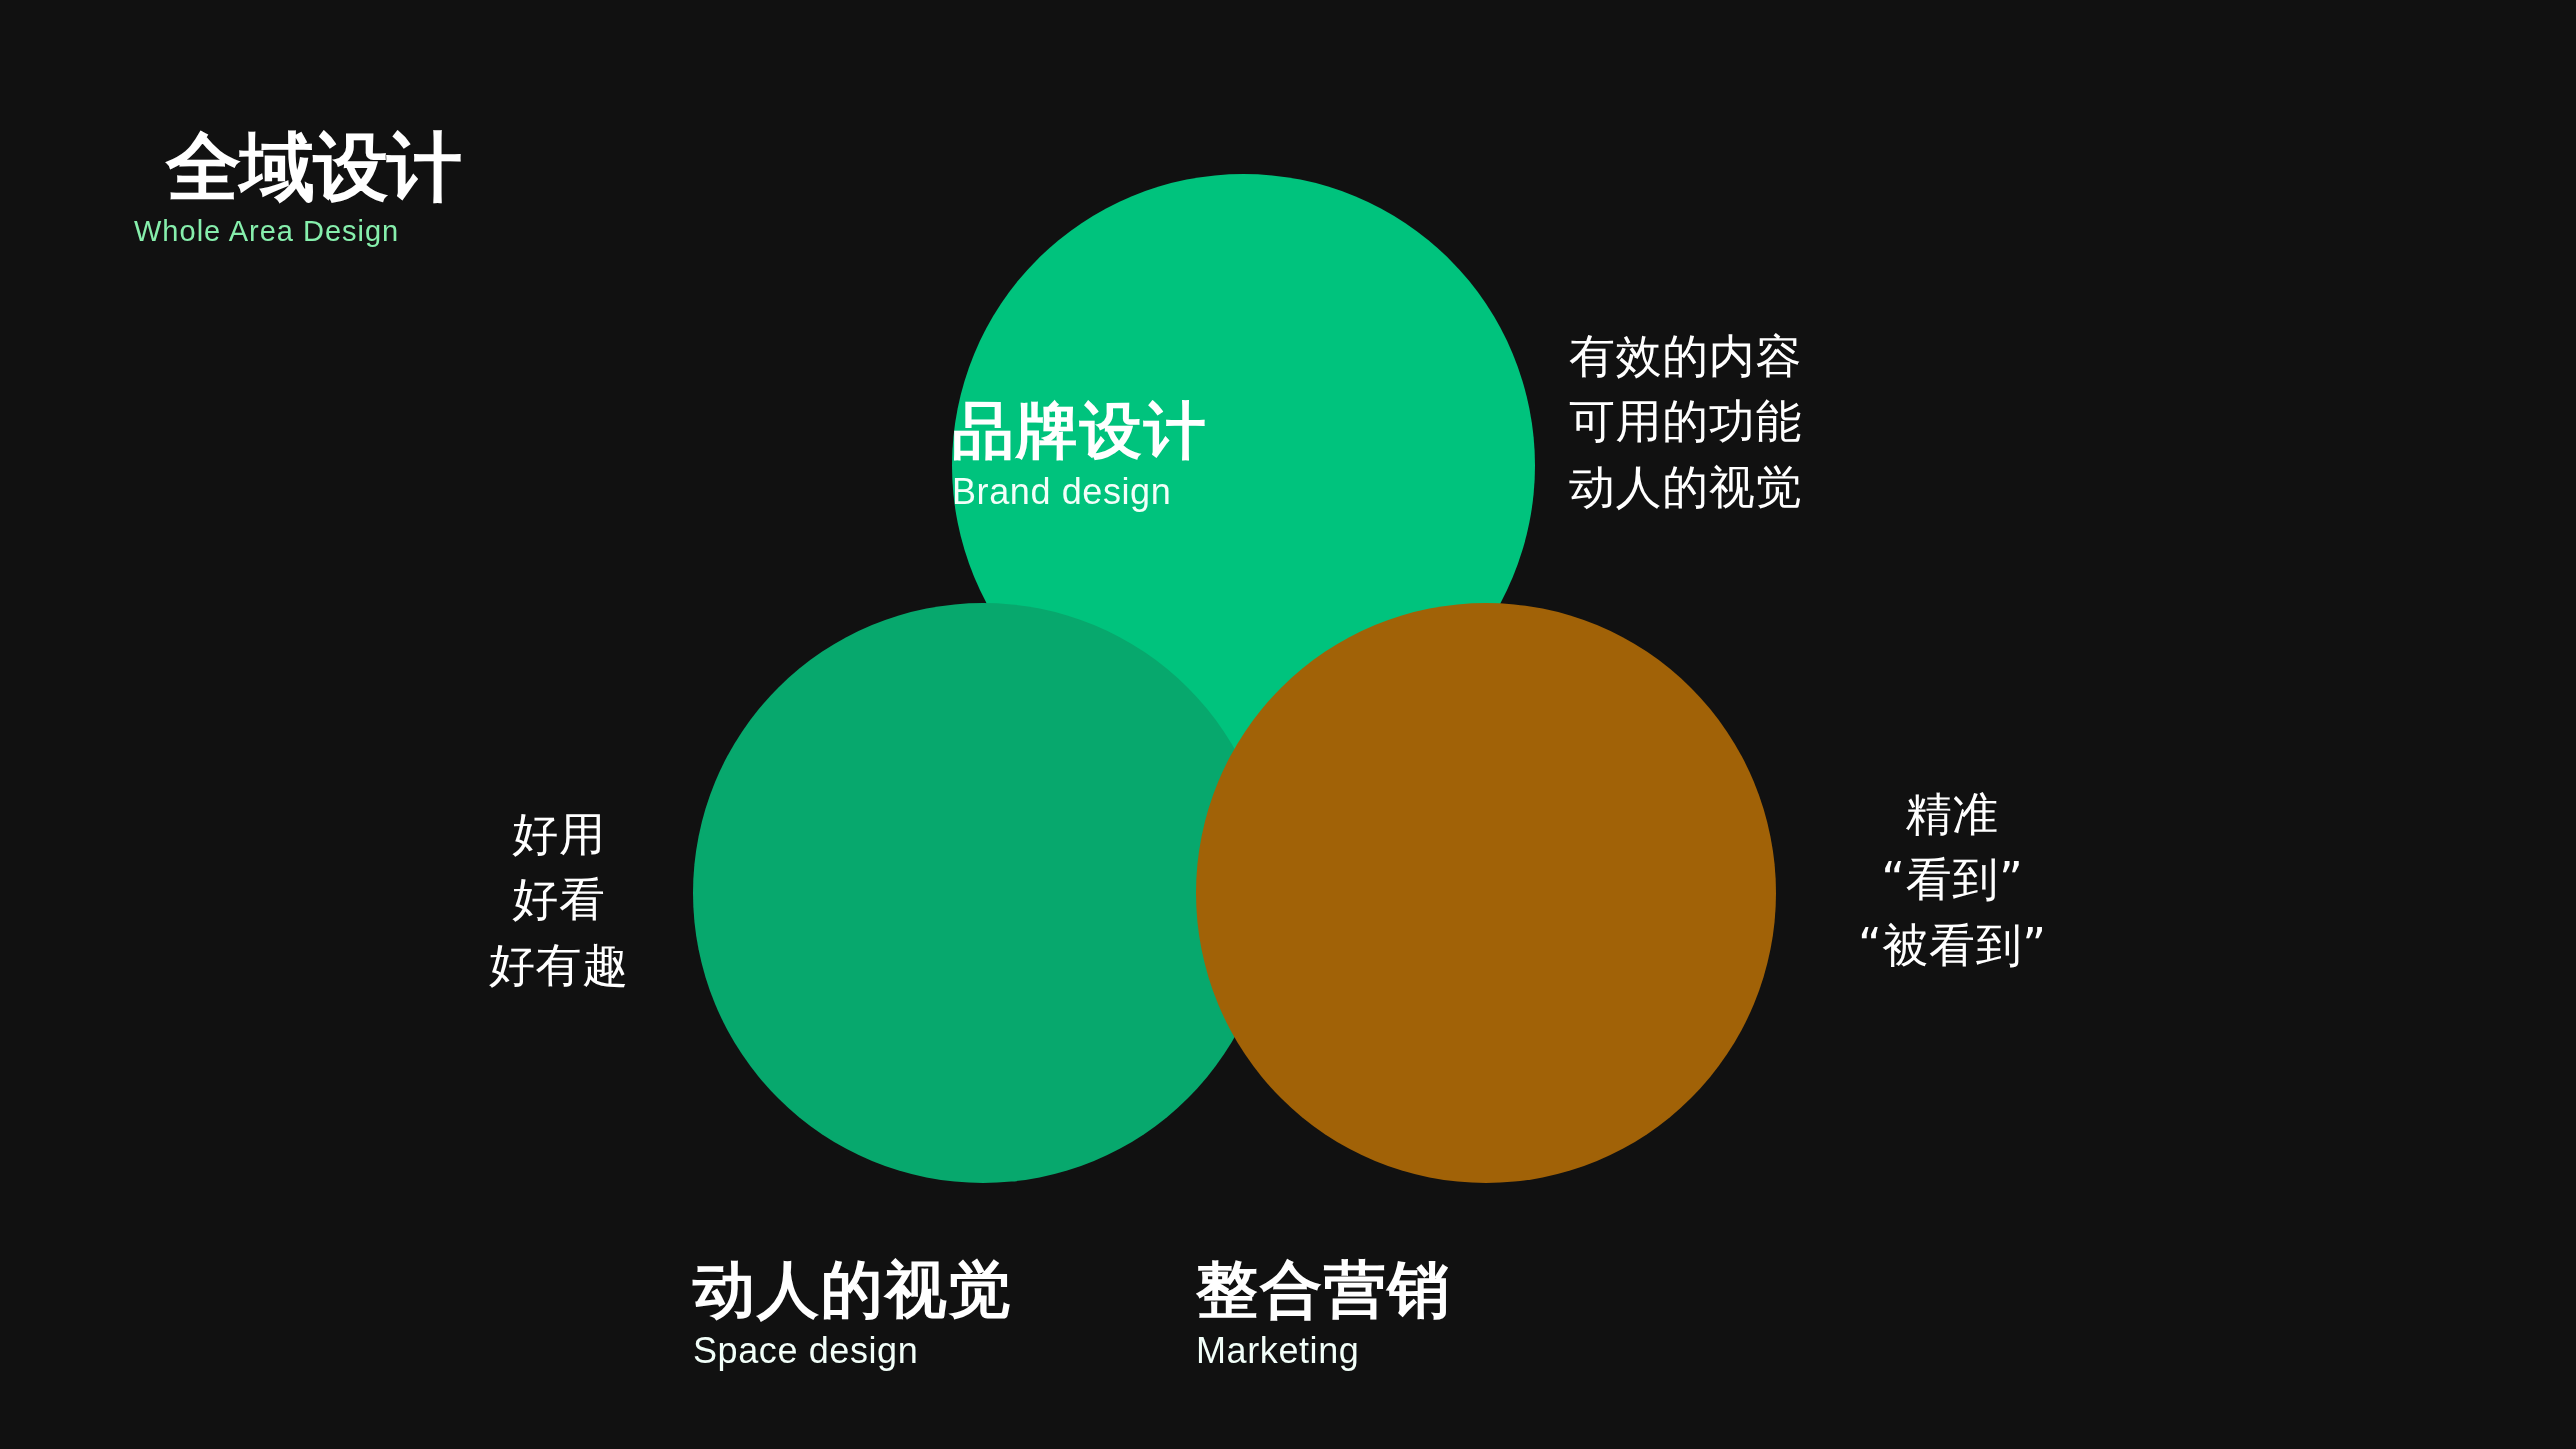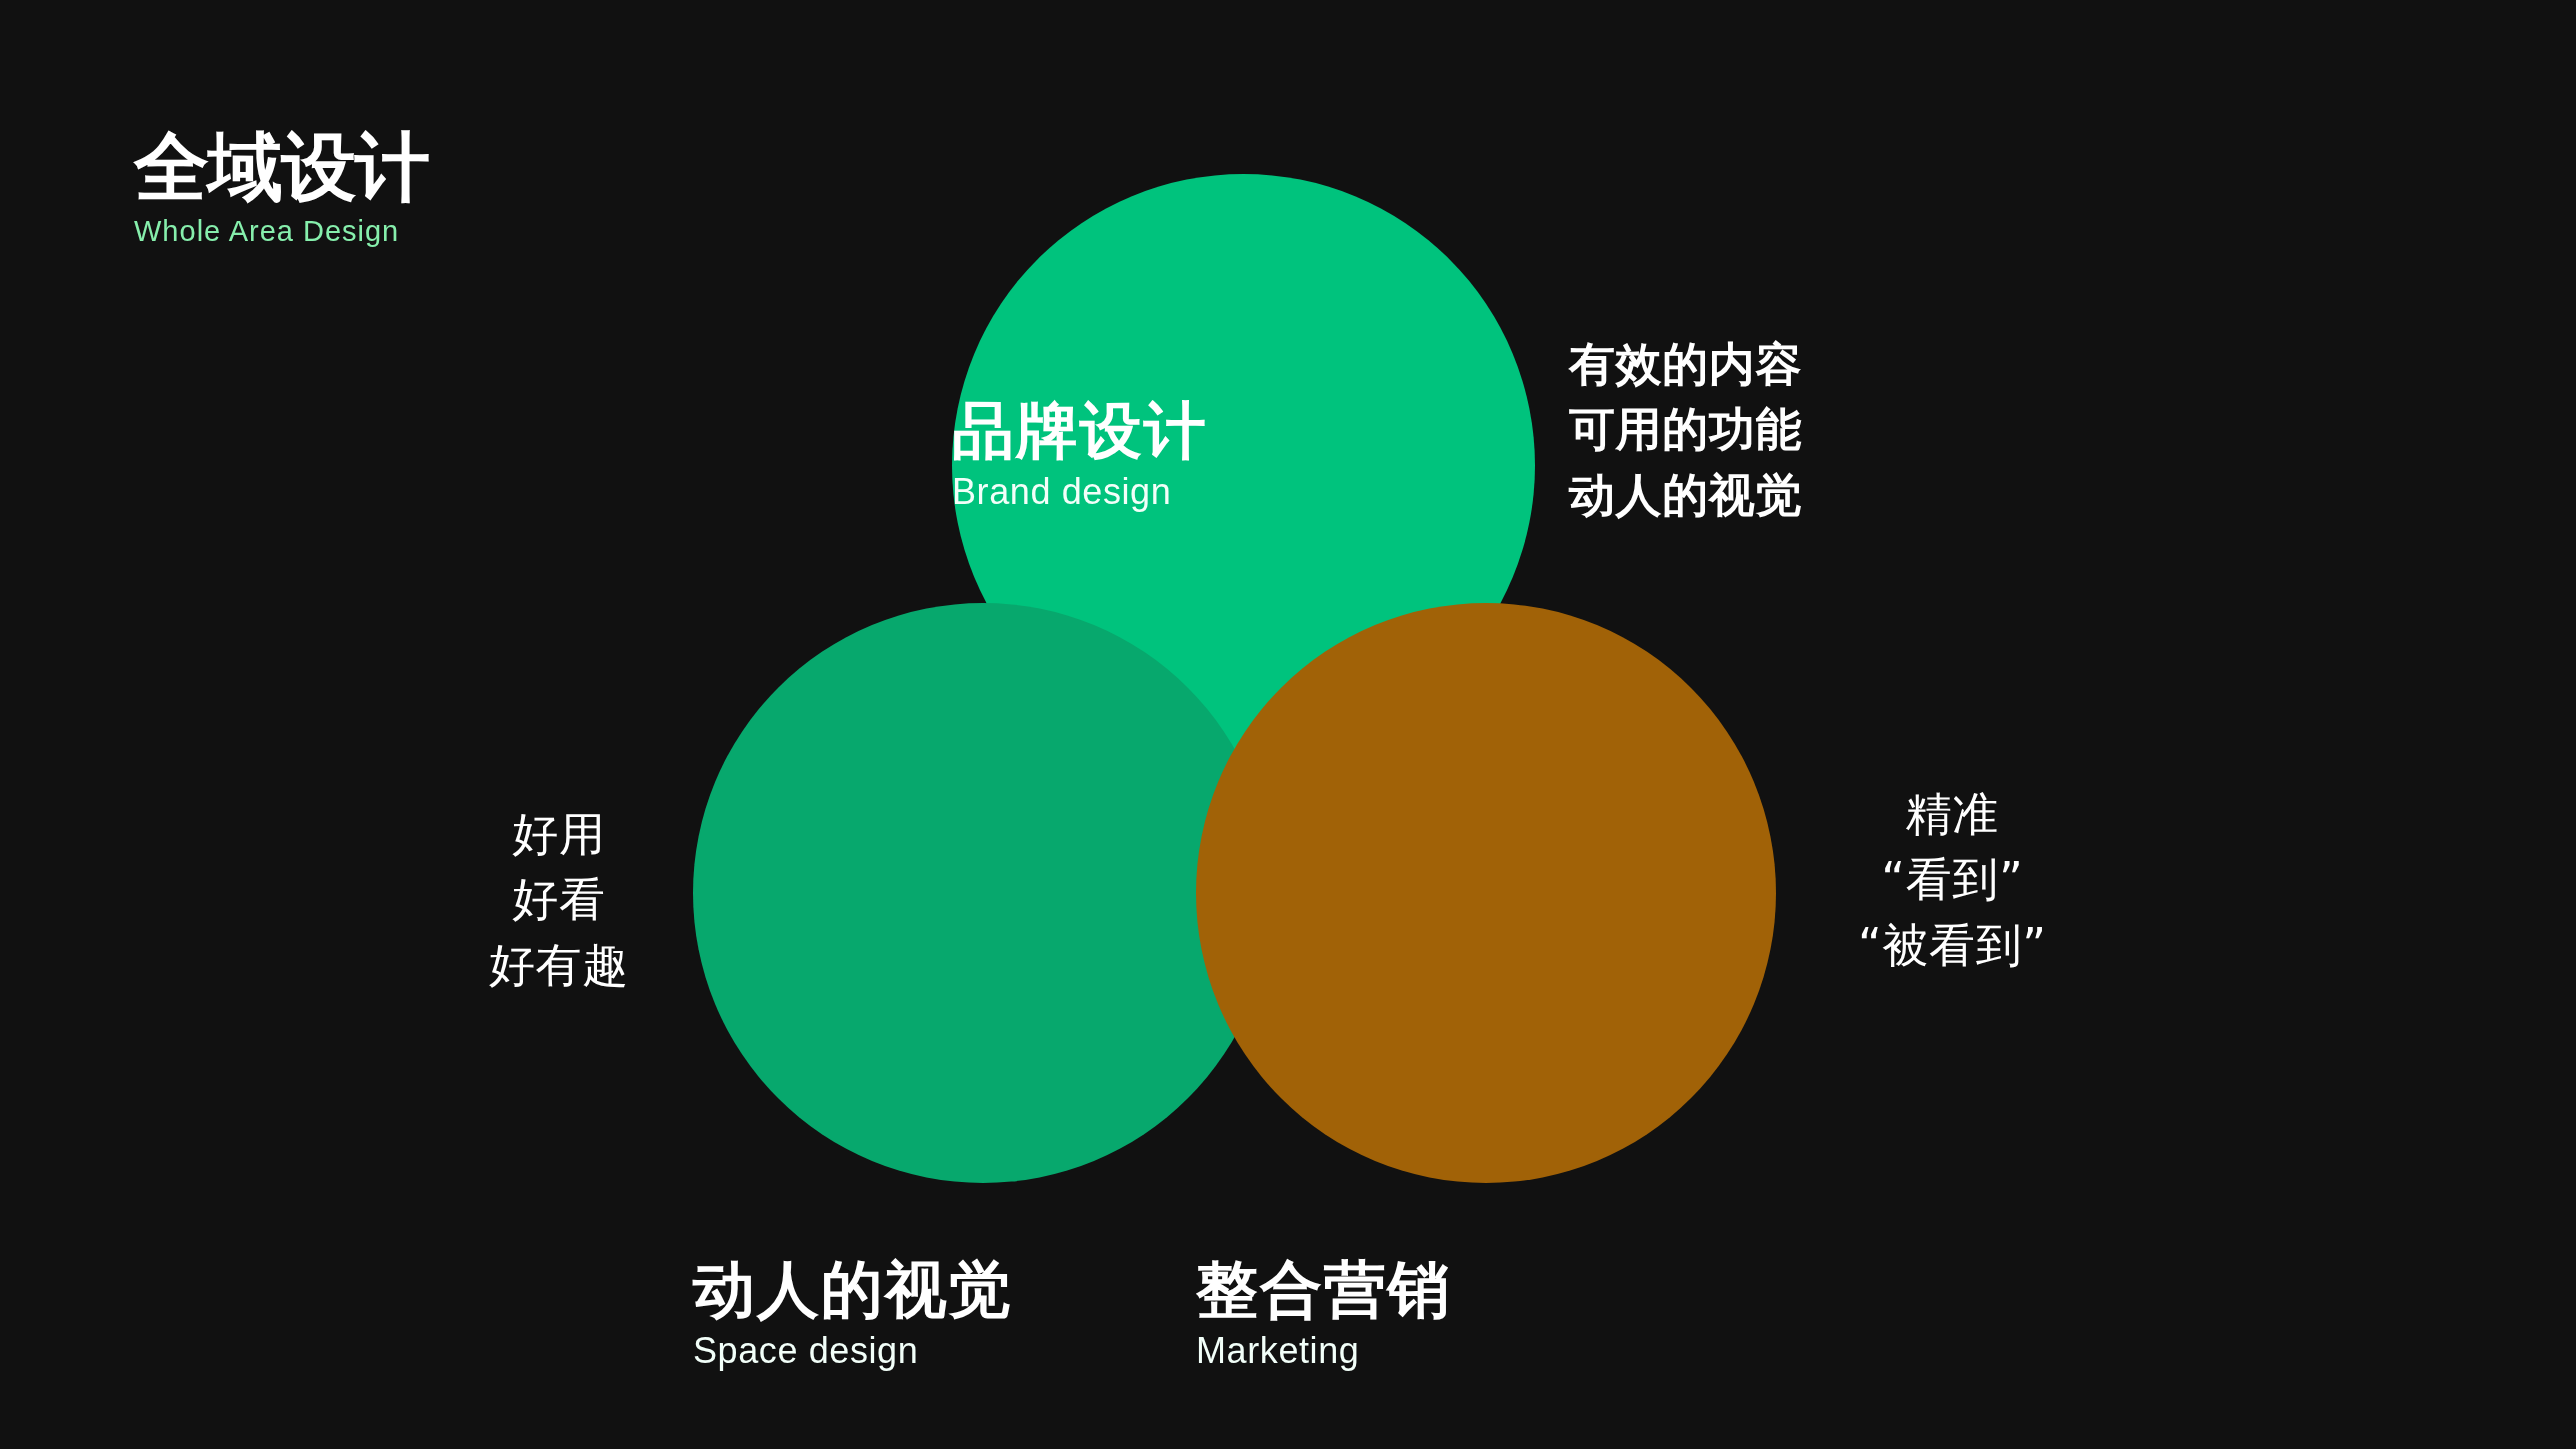--- a/index.html
+++ b/index.html
@@ -22,20 +22,21 @@
     width:489px;
   }
   #logo-title {
     font-size:75px;
     font-weight:700;
     letter-spacing:-1.3px;
     color:#ffffff;
     line-height:1.02;
     font-family:"DejaVu Sans","Liberation Sans",sans-serif;
     white-space:nowrap;
+    margin-left:32px;
   }
   #logo-sub {
     margin-top:10.3px;
     font-size:29px;
     font-weight:400;
     letter-spacing:1px;
     color:#86efac;
     line-height:1.1;
     white-space:nowrap;
   }
@@ -100,21 +101,21 @@
   .annotation {
     position:absolute;
     color:#ffffff;
     font-size:46px;
     line-height:1.42;
     font-weight:400;
     letter-spacing:0.6px;
     font-family:"DejaVu Sans","Liberation Sans",sans-serif;
     white-space:pre-line;
   }
-  #annot-top-right   { left:1569px; top:332px;  text-align:left;font-weight:bold; }
+  #annot-top-right   { left:1569px; top:324px;  text-align:left; }
   #annot-left        { left:489px;  top:802px; text-align:center; }
   #annot-bottom-right{ left:1858px; top:782px; text-align:center; }
 </style>
 </head>
 <body>
 
 <div id="stage" style="background: rgb(17, 17, 17);">
 
   <div id="logo-block">
     <div id="logo-title">全域设计</div>

